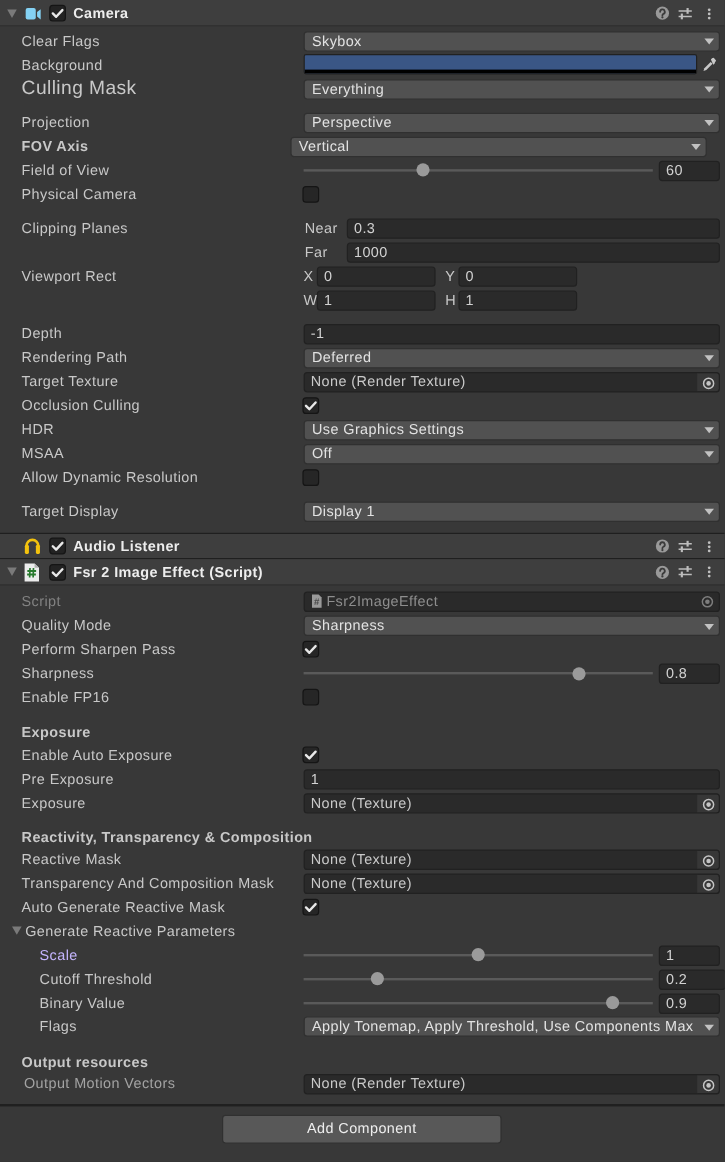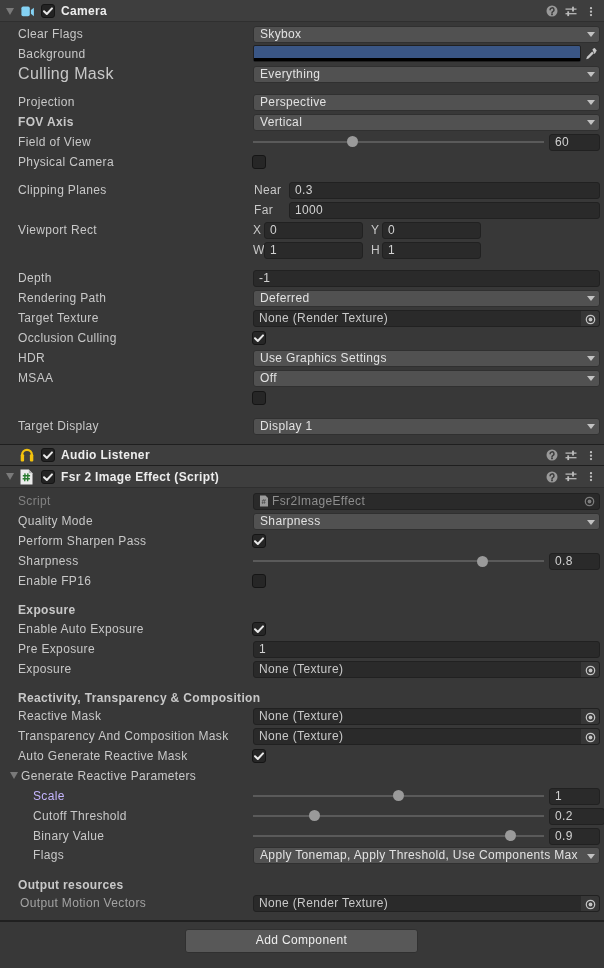--- a/index.html
+++ b/index.html
@@ -73,21 +73,21 @@
     </div>
 <div class="ic" style="left:584px;top:47px"><svg width="14" height="14" viewBox="0 0 14 14">
         <path d="M2.2 12.2 L3 9.8 L8.2 4.6 L9.8 6.2 L4.6 11.4 Z" fill="#c8c8c8"></path>
         <path d="M8.4 2.6 L9.4 1.6 A1.4 1.4 0 0 1 11.4 1.6 L11.2 1.8 L12.4 3 A0.9 0.9 0 0 1 11.1 4.3 L11.3 4.1 A1.4 1.4 0 0 1 11.4 6.1 L10.4 7 Z" fill="#c8c8c8"></path>
       </svg></div>
 <div class="lb" style="left:18px;top:63.5px;color:#c8c8c8;font-weight:normal;font-size:16px">Culling Mask</div>
 <div class="dd" style="left:253px;top:65.5px;width:347px"><span class="ddt">Everything</span><span class="arr"></span></div>
 <div class="lb" style="left:18px;top:91.5px;color:#c8c8c8;font-weight:normal;font-size:12px">Projection</div>
 <div class="dd" style="left:253px;top:93.5px;width:347px"><span class="ddt">Perspective</span><span class="arr"></span></div>
 <div class="lb" style="left:18px;top:111.5px;color:#c8c8c8;font-weight:bold;font-size:12px">FOV Axis</div>
-<div class="dd" style="left:253px;top:113.5px;width:347px"><span class="ddt">Vertical</span><span class="arr"></span></div>
+<div class="dd" style="left:242px;top:113.5px;width:347px"><span class="ddt">Vertical</span><span class="arr"></span></div>
 <div class="lb" style="left:18px;top:131.5px;color:#c8c8c8;font-weight:normal;font-size:12px">Field of View</div>
 <div class="track" style="left:253px;top:140.5px;width:291px"></div>
 <div class="knob" style="left:346.85473296089384px;top:136.0px"></div>
 <div class="tf" style="left:549px;top:133.5px;width:51px">60</div>
 <div class="lb" style="left:18px;top:151.5px;color:#c8c8c8;font-weight:normal;font-size:12px">Physical Camera</div>
 <div class="cb" style="left:252px;top:154.5px"></div>
 <div class="lb" style="left:18px;top:179.5px;color:#c8c8c8;font-weight:normal;font-size:12px">Clipping Planes</div>
 <div class="lb" style="left:254px;top:179.5px;color:#c8c8c8;font-weight:normal;font-size:12px">Near</div>
 <div class="tf" style="left:289px;top:181.5px;width:311px">0.3</div>
 <div class="lb" style="left:254px;top:199.5px;color:#c8c8c8;font-weight:normal;font-size:12px">Far</div>
@@ -113,20 +113,21 @@
 <div class="lb" style="left:18px;top:327.5px;color:#c8c8c8;font-weight:normal;font-size:12px">Occlusion Culling</div>
 <div class="cb" style="left:252px;top:330.5px">
       <svg width="14" height="14" viewBox="0 0 14 14">
         <path d="M3 7.2 L5.8 10 L11 4.4" stroke="#e8e8e8" stroke-width="2" fill="none" stroke-linecap="round" stroke-linejoin="round"></path>
       </svg>
     </div>
 <div class="lb" style="left:18px;top:347.5px;color:#c8c8c8;font-weight:normal;font-size:12px">HDR</div>
 <div class="dd" style="left:253px;top:349.5px;width:347px"><span class="ddt">Use Graphics Settings</span><span class="arr"></span></div>
 <div class="lb" style="left:18px;top:367.5px;color:#c8c8c8;font-weight:normal;font-size:12px">MSAA</div>
 <div class="dd" style="left:253px;top:369.5px;width:347px"><span class="ddt">Off</span><span class="arr"></span></div>
+<div class="lb" style="left:18px;top:387.5px;color:#c8c8c8;font-weight:normal;font-size:12px">Allow Dynamic Resolution</div>
 <div class="cb" style="left:252px;top:390.5px"></div>
 <div class="lb" style="left:18px;top:415.5px;color:#c8c8c8;font-weight:normal;font-size:12px">Target Display</div>
 <div class="dd" style="left:253px;top:417.5px;width:347px"><span class="ddt">Display 1</span><span class="arr"></span></div>
 <div style="position:absolute;left:0;top:444px;width:604px;height:1px;background:#1f1f1f"></div>
 <div class="hd" style="top:445px;height:20px"></div>
 <div class="ic" style="left:19px;top:447.0px"><svg width="16" height="16" viewBox="0 0 16 16">
         <path d="M3.1 9.2 V7.8 A4.9 4.9 0 0 1 12.9 7.8 V9.2" stroke="#f3c20d" stroke-width="2.2" fill="none"></path>
         <rect x="1.7" y="7.2" width="3.4" height="7.4" rx="1.1" fill="#f3c20d"></rect>
         <rect x="10.9" y="7.2" width="3.4" height="7.4" rx="1.1" fill="#f3c20d"></rect>
       </svg></div>

